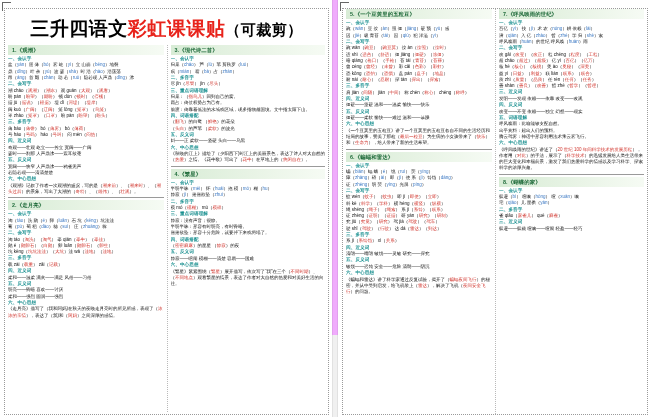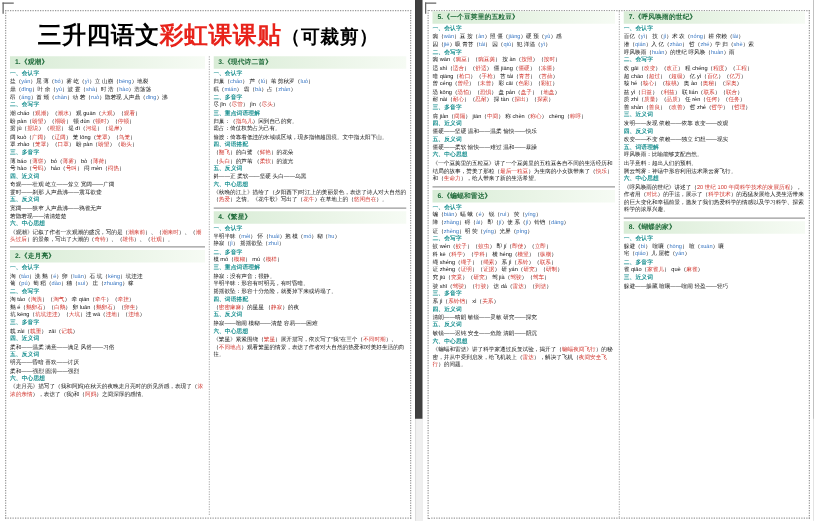--- a/index.html
+++ b/index.html
@@ -3,21 +3,21 @@
 <meta charset="utf-8">
 <style>
   * { box-sizing: border-box; }
   html, body {
     margin: 0; padding: 0;
     width: 651px; height: 417px;
     overflow: hidden;
     background: #f0f0f0;
     font-family: "Liberation Sans", "DejaVu Sans", sans-serif;
   }
-  #app { position: relative; width: 651px; height: 335px; background: #404040; }
+  #app { position: relative; width: 651px; height: 335px; background: #f0abfc; }
 
   
   .pages { display: flex; gap: 6px; padding: 0; height: 417px; }
   .page {
     position: relative;
     background: #ffffff;
     box-shadow: 0 0 1px rgba(0,0,0,.35);
     overflow: hidden;
   }
   .page.left  { width: 332px; }

